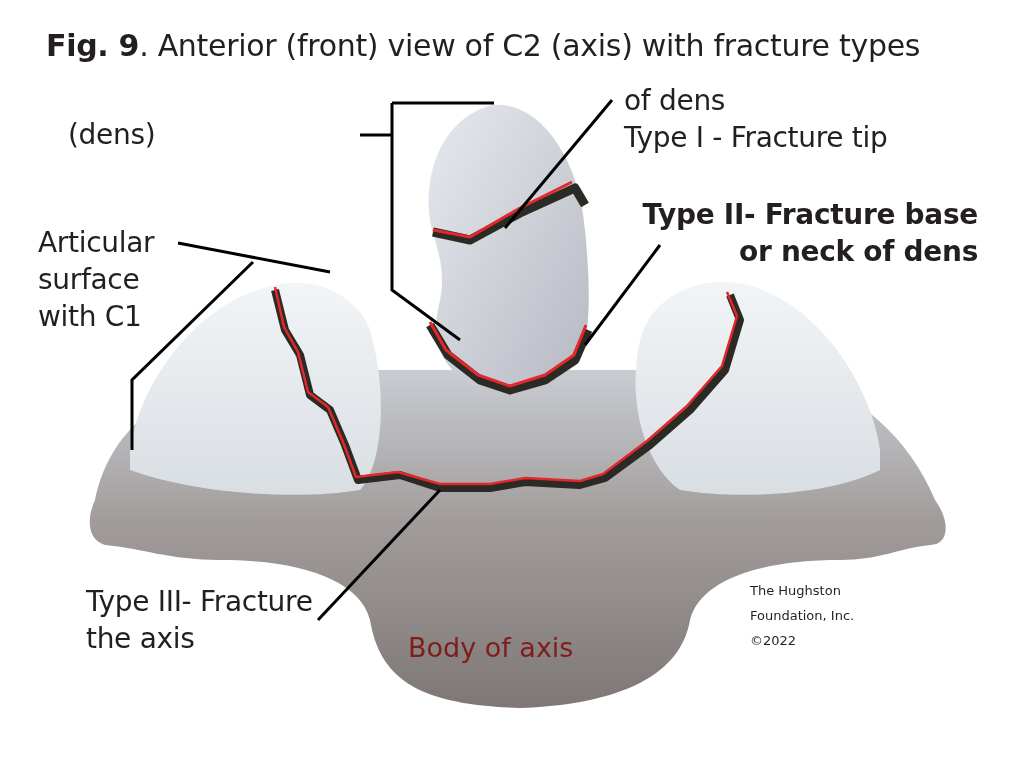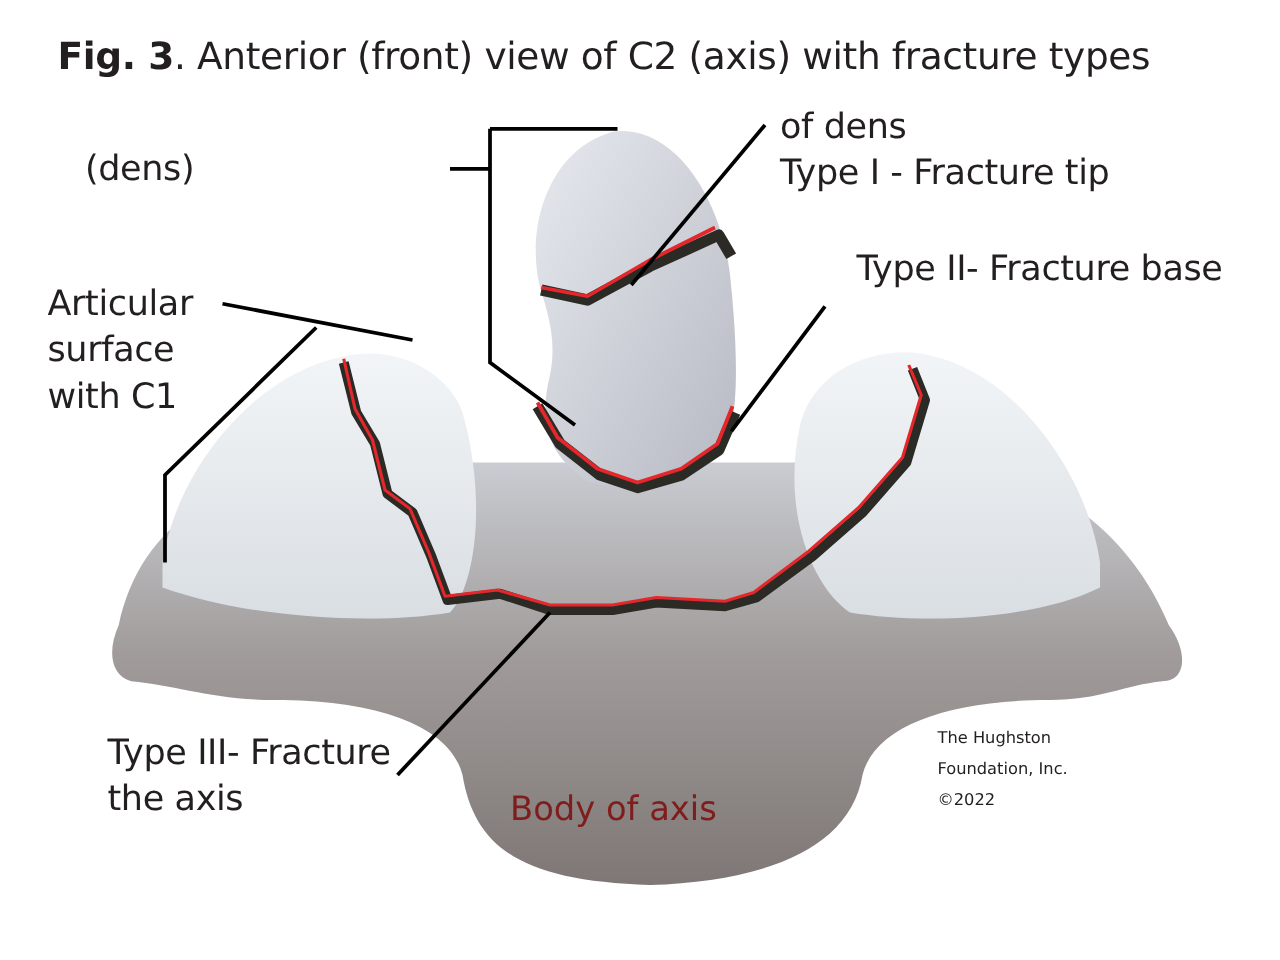--- a/index.html
+++ b/index.html
@@ -16,21 +16,21 @@
             line-height: 25px; color: #231f20; }
   .credit span { display: block; }
   .body-label { position: absolute; left: 408px; top: 632px; font-size: 27px;
                 color: #7f1d1d; white-space: nowrap; }
   svg.fig { position: absolute; left: 0; top: 0; }
 </style>
 </head>
 <body>
 
 <div class="title">
-  <b>Fig. 3</b><span>. Anterior (front) view of C2 (axis) with fracture types</span>
+  <b>Fig. 9</b><span>. Anterior (front) view of C2 (axis) with fracture types</span>
 </div>
 
 <svg class="fig" width="1024" height="768" viewBox="0 0 1024 768">
   <defs>
     <linearGradient id="bodyGrad" x1="0" y1="0" x2="0" y2="1">
       <stop offset="0" stop-color="#c9ccd2"></stop>
       <stop offset="0.45" stop-color="#a19c9b"></stop>
       <stop offset="1" stop-color="#7e7776"></stop>
     </linearGradient>
     <linearGradient id="denGrad" x1="0" y1="0" x2="1" y2="1">
@@ -81,22 +81,23 @@
   <span>Articular</span>
   <span>surface</span>
   <span>with C1</span>
 </div>
 
 <div class="label" style="left:624px; top:82px;">
   <span>of dens</span>
   <span>Type I - Fracture tip</span>
 </div>
 
-<div class="label right" style="right:46px; top:196px;">
+<div class="label right" style="right:46px; top:196px;font-weight:bold;">
   <span>Type II- Fracture base</span>
+  <span>or neck of dens</span>
 </div>
 
 <div class="label" style="left:46px; top:583px;margin-left:40px;">
   <span>Type III- Fracture</span>
   <span>the axis</span>
 </div>
 
 <div class="body-label">Body of axis</div>
 
 <div class="credit">

